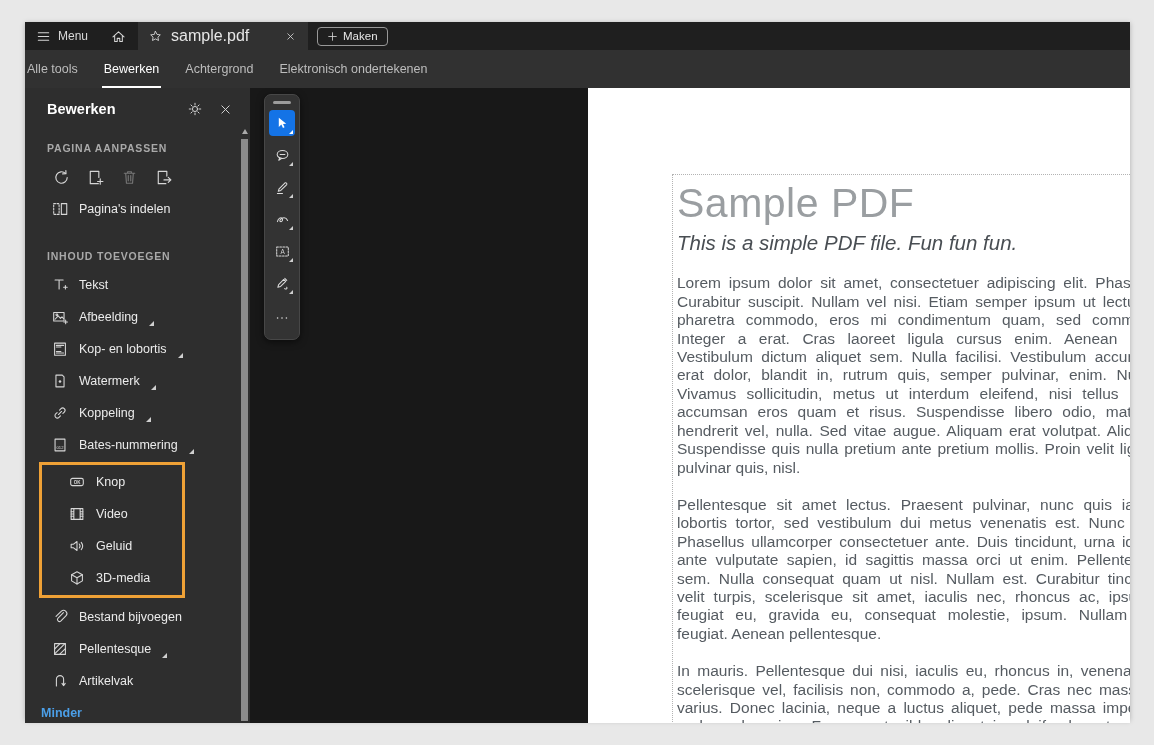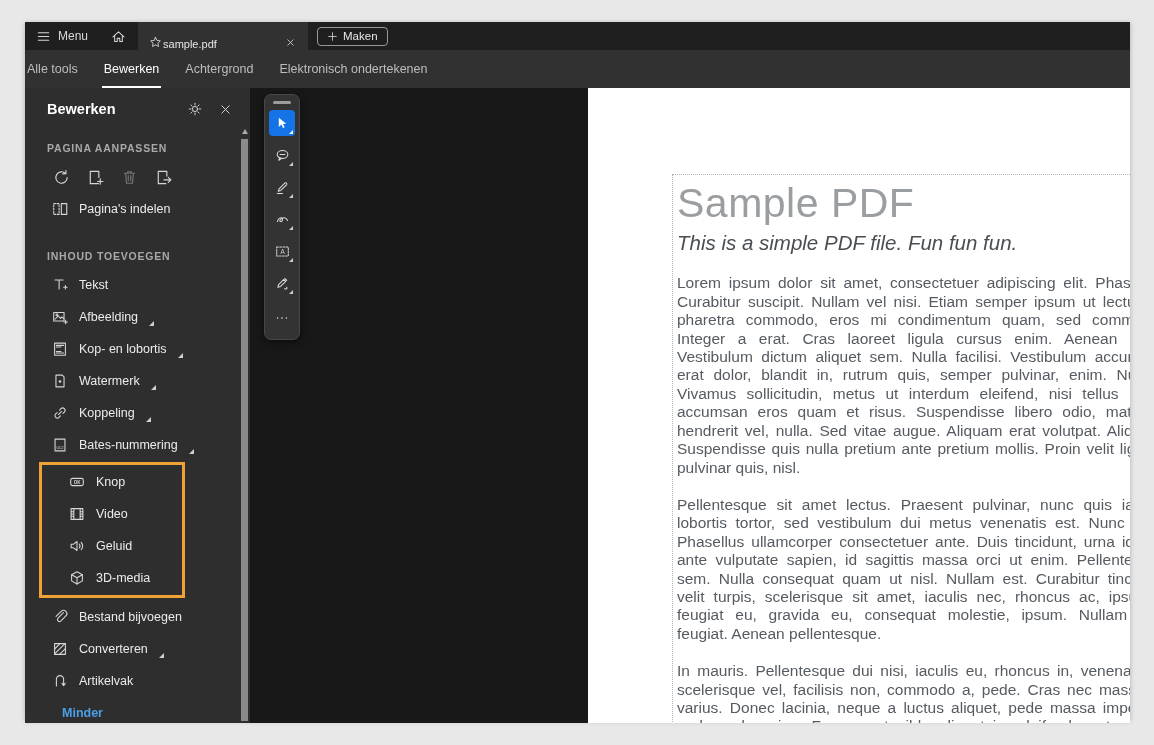--- a/index.html
+++ b/index.html
@@ -3,21 +3,21 @@
 <meta charset="utf-8">
 <style>
   html,body{margin:0;padding:0}
   body{width:1154px;height:745px;background:#e8e8e8;font-family:"Liberation Sans",sans-serif;position:relative;overflow:hidden}
   .app{position:absolute;left:25px;top:22px;width:1105px;height:698px;background:#181818;box-shadow:0 1px 5px rgba(0,0,0,.25)}
 
   
   .topbar{height:28px;background:#1f1f1f;display:flex;align-items:stretch;color:#d8d8d8}
   .menu-btn{display:flex;align-items:center;gap:7px;padding:0 11px;font-size:12px;cursor:pointer}
   .home-btn{display:flex;align-items:center;padding:0 11px;cursor:pointer}
-  .doc-tab{display:flex;align-items:flex-end;background:#313131;padding:0 10px;width:150px;font-size:11px;color:#e6e6e6;cursor:pointer}
+  .doc-tab{display:flex;align-items:center;gap:8px;background:#313131;padding:0 10px;width:150px;font-size:16px;color:#e6e6e6;cursor:pointer}
   .doc-tab .tab-title{flex:1;white-space:nowrap;overflow:hidden}
   .tab-close{display:flex;align-items:center;padding:2px;cursor:pointer}
   .maken-btn{align-self:center;margin-left:9px;display:flex;align-items:flex-end;gap:5px;border:1px solid #989898;border-radius:4px;color:#e6e6e6;font-size:11.5px;padding:2px 9px 3px;cursor:pointer}
 
   
   .toolsbar{height:38px;background:#313131;display:flex;align-items:stretch;padding-left:0;color:#bdbdbd;font-size:12.5px}
   .tool-tab{display:flex;align-items:center;padding:2px 2px 0;margin-right:22px;border-bottom:2px solid transparent;cursor:pointer;white-space:nowrap}
   .tool-tab.active{color:#fff;border-bottom-color:#fff}
 
   
@@ -31,21 +31,21 @@
   .section-label{font-size:10.5px;letter-spacing:.8px;color:#a9a9a9;font-weight:bold;padding-left:22px;margin-top:25px}
   .page-tools{display:flex;gap:12px;padding-left:25px;margin-top:12px}
   .ptool{width:22px;height:22px;display:flex;align-items:center;justify-content:center;cursor:pointer}
   .ptool.disabled{opacity:.42;cursor:default}
   .side-item{height:32px;display:flex;align-items:center;gap:10px;padding-left:26px;font-size:12.5px;color:#ebebeb;cursor:pointer;white-space:nowrap}
   .organize-item{margin-top:5px}
   .items{margin-top:7px}
   .sub-tri{width:0;height:0;border-style:solid;border-width:0 0 5px 5px;border-color:transparent transparent #cfcfcf transparent;transform:translateY(6px);margin-left:1px}
   .highlight-box{border:3px solid #EFA136;margin:1px 0 3px 14px;width:146px;box-sizing:border-box;padding:1px 0}
   .highlight-box .side-item{padding-left:26px}
-  .less-link{color:#4B9FE8;font-size:12.5px;font-weight:bold;padding-left:37px;margin-top:9px;cursor:pointer}
+  .less-link{color:#4B9FE8;font-size:12.5px;font-weight:bold;padding-left:16px;margin-top:9px;cursor:pointer}
   .side-scrollbar{position:absolute;right:1px;top:37px;bottom:2px;width:9px}
   .scroll-up{height:13px;display:flex;align-items:center;justify-content:center;cursor:pointer}
   .scroll-up::after{content:"";border-left:3.5px solid transparent;border-right:3.5px solid transparent;border-bottom:5px solid #aaa}
   .scroll-thumb{position:absolute;top:14px;bottom:0;left:1px;width:7px;background:#8b8b8b;cursor:pointer}
 
   
   .canvas{flex:1;background:#181818;position:relative;overflow:hidden}
   .page{position:absolute;left:338px;top:0;width:700px;height:635px;background:#fff}
   .textblock{position:absolute;left:84px;top:86px;width:530px;height:900px;border:1px dotted #b3b3b3;padding:7px 0 0 4px;box-sizing:border-box}
   .pdf-title{font-size:41px;color:#9a9ea1;letter-spacing:.5px;line-height:1.06;font-weight:normal}
@@ -297,21 +297,21 @@
           <span>Bestand bijvoegen</span>
         </div>
 
         <div class="side-item">
           <span class="icn">
             <svg width="18" height="18" viewBox="0 0 20 20">
                 <rect x="4" y="4" width="12" height="12"></rect>
                 <path d="M4 10 L10 4 M4 15.5 L15.5 4 M9.5 16 L16 9.5"></path>
               </svg>
           </span>
-          <span>Converteren</span>
+          <span>Pellentesque</span>
           <span class="sub-tri"></span>
         </div>
 
         <div class="side-item">
           <span class="icn">
             <svg width="18" height="18" viewBox="0 0 20 20">
                 <path d="M6 15.5 V8 a4 4 0 0 1 8 0 v6"></path>
                 <path d="M12.2 12.7 L14 15.2 L15.8 12.7"></path>
               </svg>
           </span>

